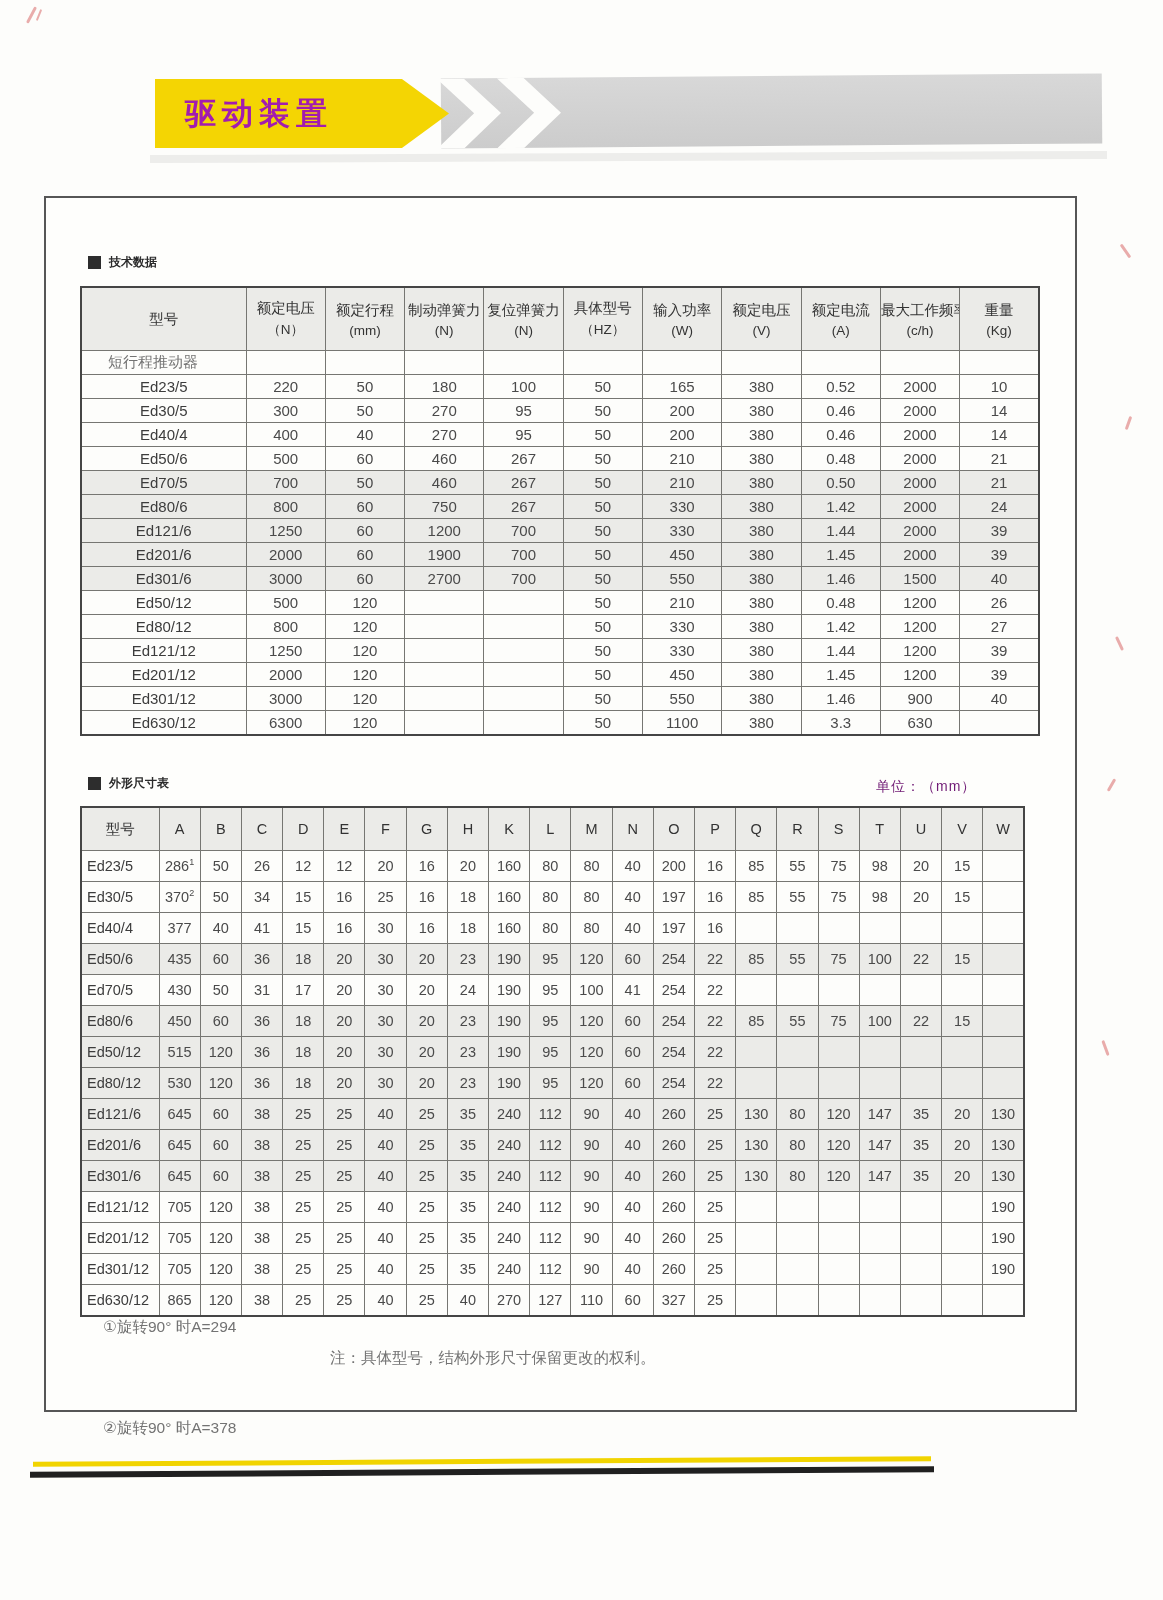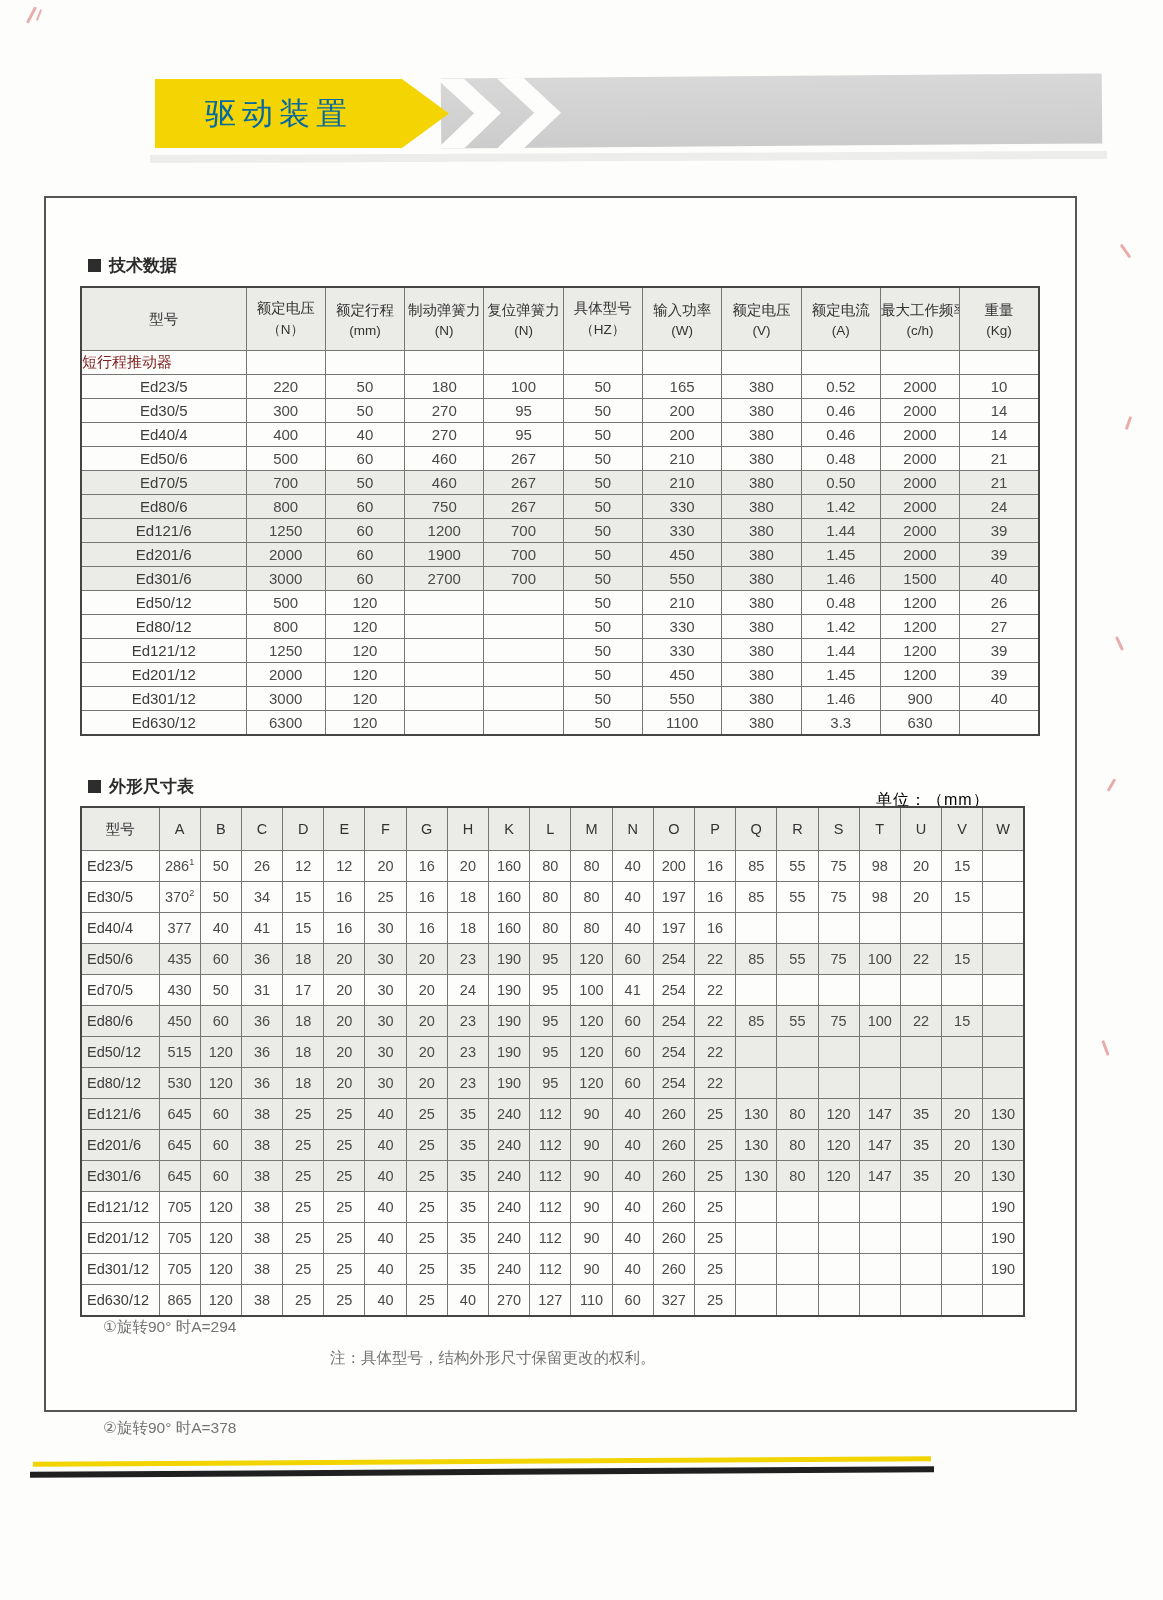--- a/index.html
+++ b/index.html
@@ -8,49 +8,49 @@
 
   
   .banner-gray{position:absolute;left:441px;top:76px;width:661px;height:70px;
                background:linear-gradient(180deg,#d8d8d8,#cccccc);transform:rotate(-0.45deg);}
   .chev{position:absolute;top:0;height:100%;width:64px;background:#fdfdfb;
         clip-path:polygon(0 0,42% 0,100% 50%,42% 100%,0 100%,58% 50%);}
   .chev.c1{left:-4px;} .chev.c2{left:56px;}
   .banner-yellow{position:absolute;left:155px;top:79px;width:294px;height:69px;background:#f4d503;
                  clip-path:polygon(0 0,84% 0,100% 50%,84% 100%,0 100%);
                  display:flex;align-items:center;}
-  .banner-yellow .title{font-size:31px;font-weight:normal;letter-spacing:6px;color:#0369a1;padding-left:50px;}
+  .banner-yellow .title{font-size:31px;font-weight:bold;letter-spacing:6px;color:#a21caf;padding-left:30px;}
   .banner-underline{position:absolute;left:150px;top:153px;width:957px;height:8px;background:#ededeb;transform:rotate(-0.25deg);}
 
   
   .frame{position:absolute;left:44px;top:196px;width:1029px;height:1212px;
          border:2px solid #565656;background:#fefefc;}
 
   
   .sec-title{position:absolute;display:flex;align-items:center;gap:8px;
-             font-weight:bold;font-size:17px;color:#2b2b2b;}
+             font-weight:bold;font-size:12px;color:#2b2b2b;}
   #tech-title{left:88px;top:254px;}
   #dim-title{left:88px;top:775px;}
   .sq{width:13px;height:13px;background:#2d2d2d;}
-  .unit-label{position:absolute;left:876px;top:778px;font-size:16px;color:#000000;letter-spacing:1px;margin-top:12px;}
+  .unit-label{position:absolute;left:876px;top:778px;font-size:14px;color:#701a75;letter-spacing:1px;}
 
   
   table{border-collapse:collapse;table-layout:fixed;position:absolute;background:#fdfdfb;}
   th,td{border:1px solid #767672;text-align:center;padding:0;overflow:hidden;white-space:nowrap;}
   table{border:2px solid #454545;}
   thead th{background:#ebebe8;font-weight:normal;color:#333;}
   tr.shaded{background:#ebebe8;}
 
   #tech-table{left:80px;top:286px;width:958px;font-size:15px;color:#4a4a4a;}
   #tech-table thead th{height:62px;vertical-align:middle;}
   #tech-table td{height:23px;}
   #tech-table .hname{font-size:14.5px;}
   #tech-table .hunit{font-size:13.5px;margin-top:3px;}
   #tech-table td.model{color:#3c3c3c;}
-  #tech-table td.section{text-align:left;color:#7f1d1d;}
+  #tech-table td.section{text-align:left;padding-left:26px;color:#737373;}
 
   #dim-table{left:80px;top:806px;width:944px;font-size:14.5px;color:#4a4a4a;}
   #dim-table thead th{height:42px;font-size:14.5px;}
   #dim-table td{height:30px;}
   #dim-table td.model{color:#3c3c3c;text-align:left;padding-left:5px;}
   sup{font-size:9px;vertical-align:super;line-height:0;}
 
   
   .fn{position:absolute;font-size:15.5px;color:#737373;}
   #fn1{left:103px;top:1317px;}

